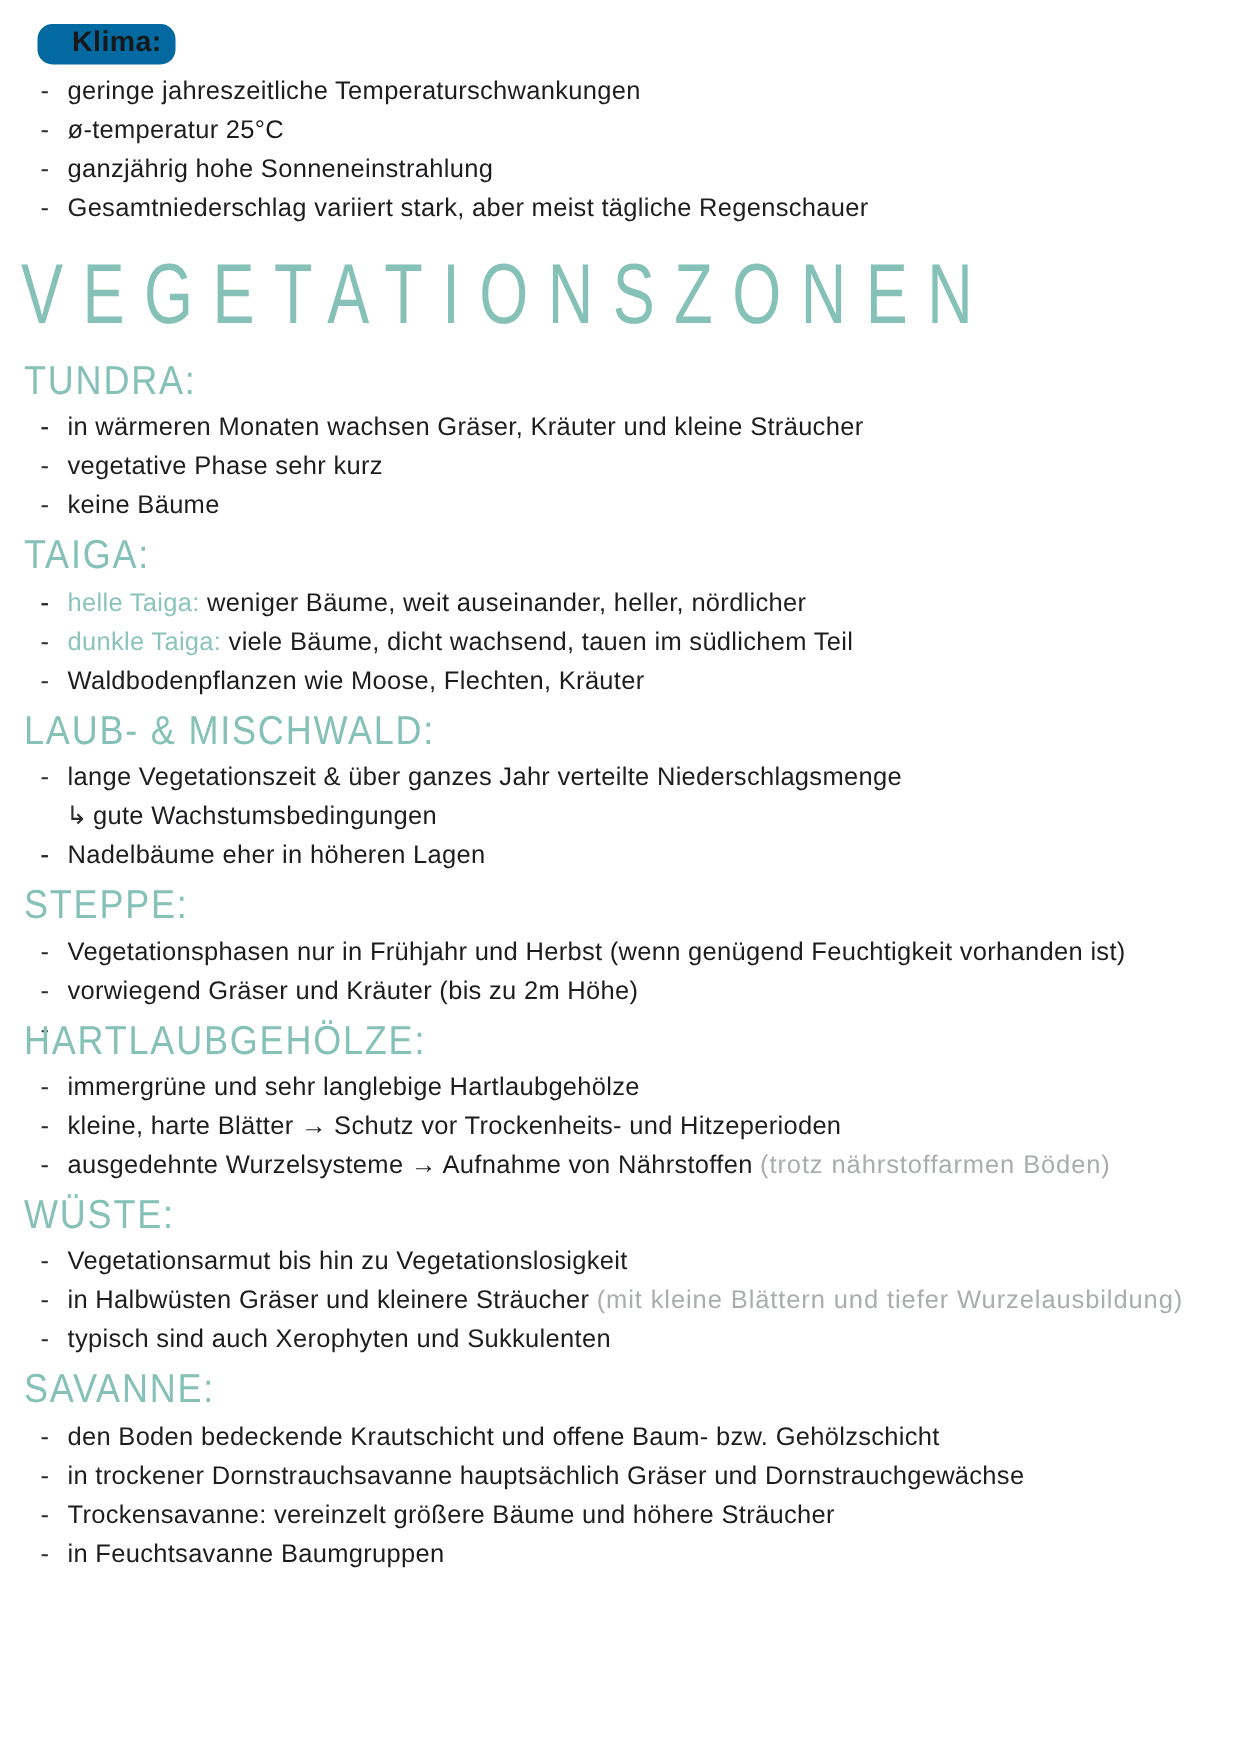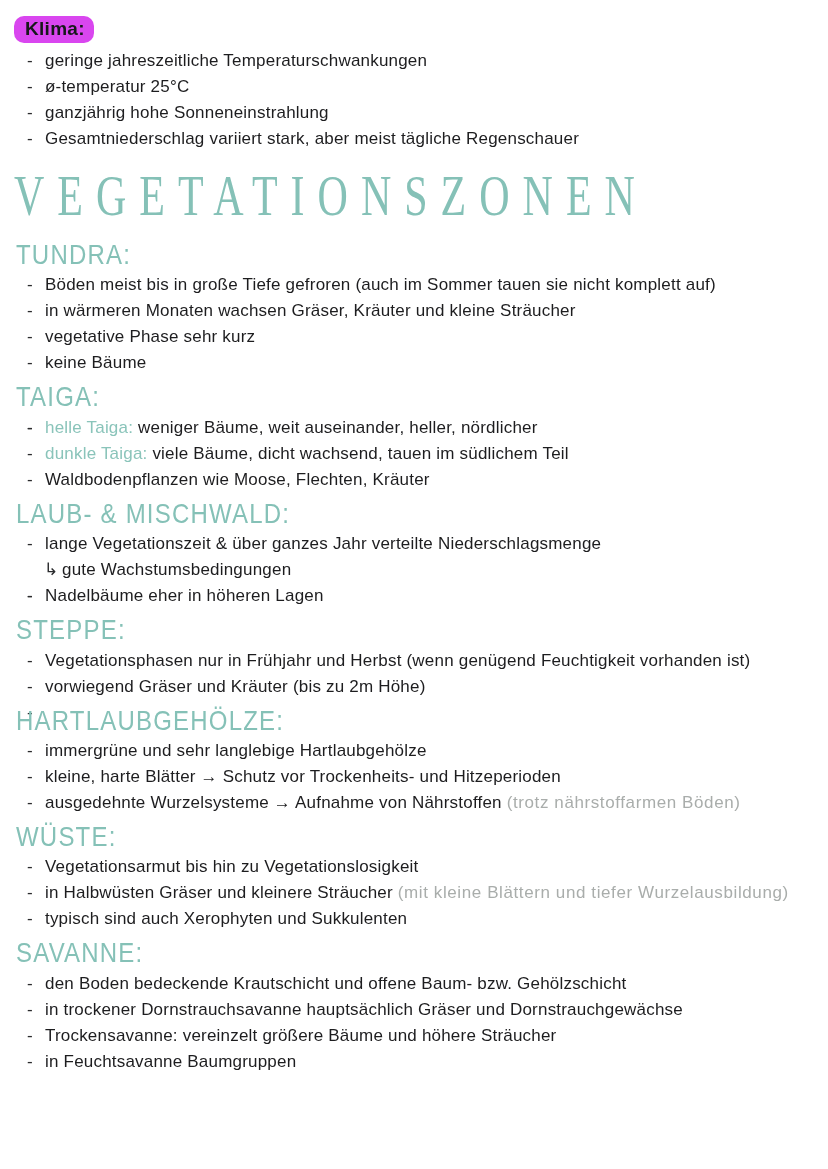--- a/index.html
+++ b/index.html
@@ -6,27 +6,28 @@
   body {
     width: 828px; height: 1169px; overflow: hidden;
     font-family: "Liberation Sans", sans-serif;
     color: #1d1d1f;
   }
   .page { padding: 16px 18px 0 14px; }
 
   
   .klima-badge {
     display: inline-block;
-    background: #d946ef;
+    background: #0369a1;
     color: #16181a;
     font-size: 19px;
     font-weight: bold;
-    padding: 2px 9px 3px 11px;
+    padding: 2px 9px 3px 23px;
     border-radius: 10px;
     letter-spacing: 0.3px;
+    margin-left: 11px;
   }
 
   
   .list { margin-top: 5px; }
   .li {
     position: relative;
     padding-left: 31px;
     font-size: 17px;
     line-height: 26px;
     letter-spacing: 0.2px;
@@ -35,21 +36,21 @@
     position: absolute;
     left: 13px; top: 0;
     color: #2a2b2d;
   }
   .li.sub { padding-left: 48px; }
   .li.sub .b { left: 30px; color: #2a2b2d; }
   .lead { color: #8ac4ba; }
   .gray { color: #a9adab; letter-spacing: 0.6px; }
 
   
-  .title-wrap { height: 74px; display: flex; align-items: center; margin: 8px 0 2px 0; font-family: Liberation Serif, serif; }
+  .title-wrap { height: 74px; display: flex; align-items: center; margin: 8px 0 2px 0; }
   .title {
     display: inline-block;
     color: #85c1b7;
     font-size: 42px;
     font-weight: 400;
     letter-spacing: 13px;
     line-height: 1;
     transform: scaleY(1.35);
     transform-origin: 0 55%;
     white-space: nowrap;
@@ -92,21 +93,21 @@
   </div>
 
   
   <div class="title-wrap">
     <span class="title">VEGETATIONSZONEN</span>
   </div>
 
   
   <div class="sec">
     <span class="sec-h">TUNDRA:</span>
-    <div class="li"><span class="b">-</span><span>Böden meist bis in große Tiefe gefroren (auch im Sommer tauen sie nicht komplett auf)</span></div>
+    <div class="li"><span class="b">-</span></div>
     <div class="li"><span class="b">-</span><span>in wärmeren Monaten wachsen Gräser, Kräuter und kleine Sträucher</span></div>
     <div class="li"><span class="b">-</span><span>vegetative Phase sehr kurz</span></div>
     <div class="li"><span class="b">-</span><span>keine Bäume</span></div>
   </div>
 
   
   <div class="sec">
     <span class="sec-h">TAIGA:</span>
     <div class="li"><span class="b">-</span></div>
     <div class="li"><span class="b">-</span><span class="lead">helle Taiga: </span><span>weniger Bäume, weit auseinander, heller, nördlicher</span></div>

